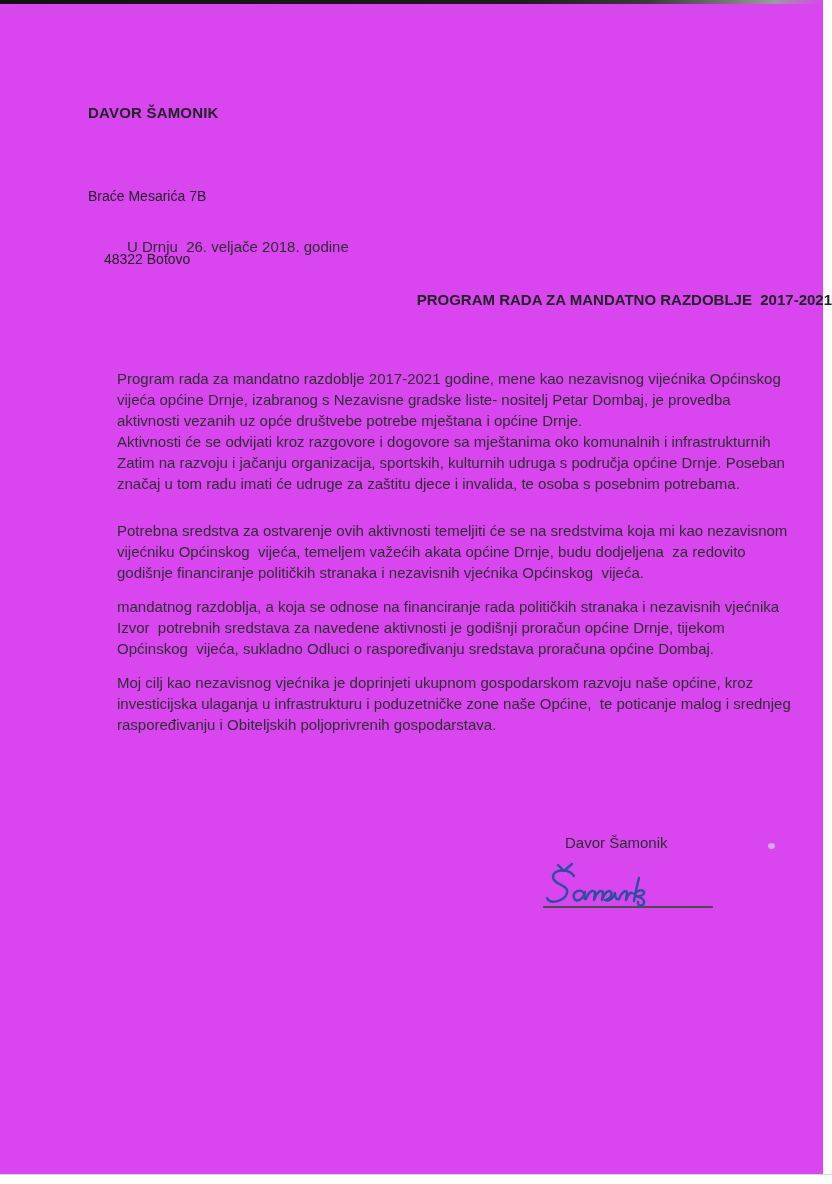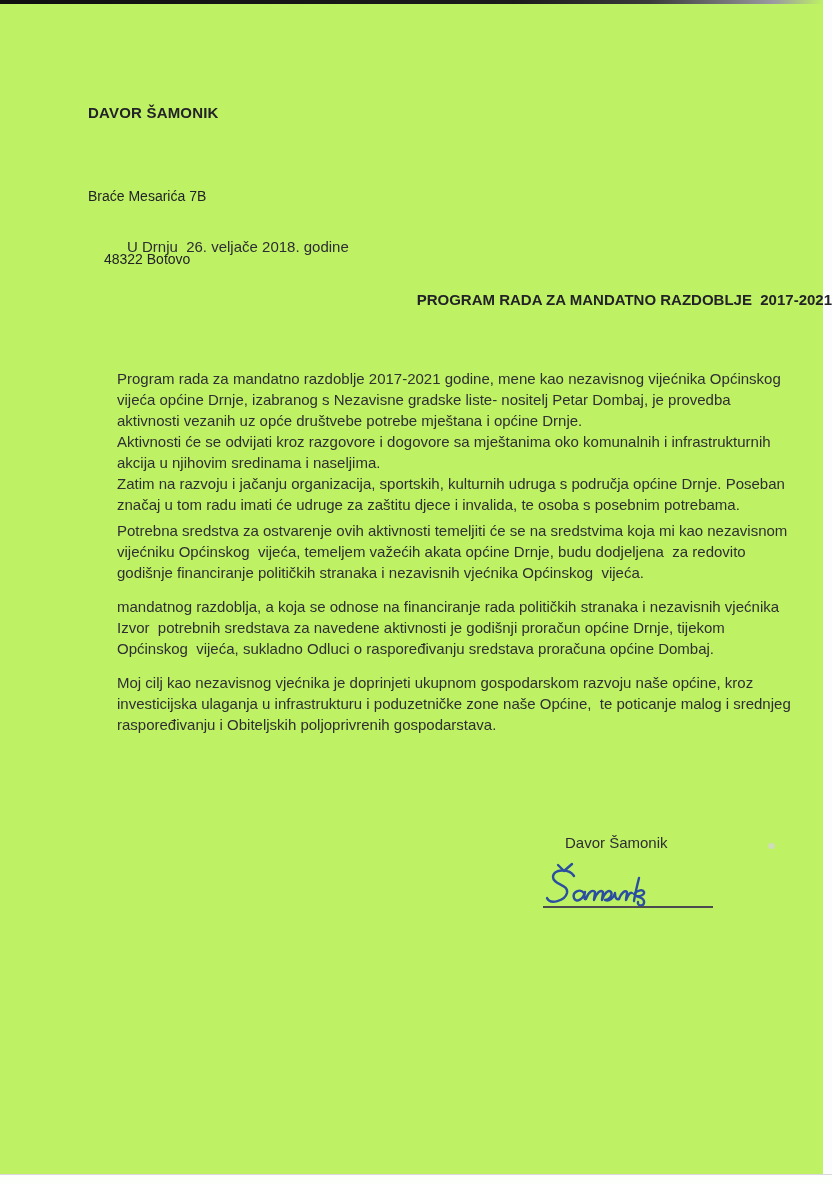--- a/index.html
+++ b/index.html
@@ -5,21 +5,21 @@
   html, body { margin: 0; padding: 0; }
   body {
     width: 832px; height: 1184px;
     background: #e8e7ee;
     font-family: "Liberation Sans", sans-serif;
     overflow: hidden;
   }
   .page {
     position: relative;
     width: 832px; height: 1184px;
-    background: #bef264;
+    background: #d946ef;
     color: #2e2d33;
   }
   
   .scan-top-bar {
     position: absolute; top: 0; left: 0; width: 100%; height: 4px;
     background: linear-gradient(to right, #101010 0%, #1c1c1c 62%, #3a3a3a 78%, #9a9aa0 93%, rgba(255,255,255,0) 99%);
   }
   .scan-right-band {
     position: absolute; top: 0; right: 0; width: 9px; height: 100%;
     background: #fcfcfe;
@@ -99,21 +99,20 @@
   <div class="dateline">U Drnju  26. veljače 2018. godine</div>
 
   <div class="doc-title">PROGRAM RADA ZA MANDATNO RAZDOBLJE  2017-2021</div>
 
   <div id="letter-body">
       <div class="paragraph p1">
         <div class="line">Program rada za mandatno razdoblje 2017-2021 godine, mene kao nezavisnog vijećnika Općinskog</div>
         <div class="line">vijeća općine Drnje, izabranog s Nezavisne gradske liste- nositelj Petar Dombaj, je provedba</div>
         <div class="line">aktivnosti vezanih uz opće društvebe potrebe mještana i općine Drnje.</div>
         <div class="line">Aktivnosti će se odvijati kroz razgovore i dogovore sa mještanima oko komunalnih i infrastrukturnih</div>
-        <div class="line">akcija u njihovim sredinama i naseljima.</div>
         <div class="line">Zatim na razvoju i jačanju organizacija, sportskih, kulturnih udruga s područja općine Drnje. Poseban</div>
         <div class="line">značaj u tom radu imati će udruge za zaštitu djece i invalida, te osoba s posebnim potrebama.</div>
       </div>
       <div class="paragraph p2">
         <div class="line">Potrebna sredstva za ostvarenje ovih aktivnosti temeljiti će se na sredstvima koja mi kao nezavisnom</div>
         <div class="line">vijećniku Općinskog  vijeća, temeljem važećih akata općine Drnje, budu dodjeljena  za redovito</div>
         <div class="line">godišnje financiranje političkih stranaka i nezavisnih vjećnika Općinskog  vijeća.</div>
       </div>
       <div class="paragraph p3">
         <div class="line">mandatnog razdoblja, a koja se odnose na financiranje rada političkih stranaka i nezavisnih vjećnika</div>

